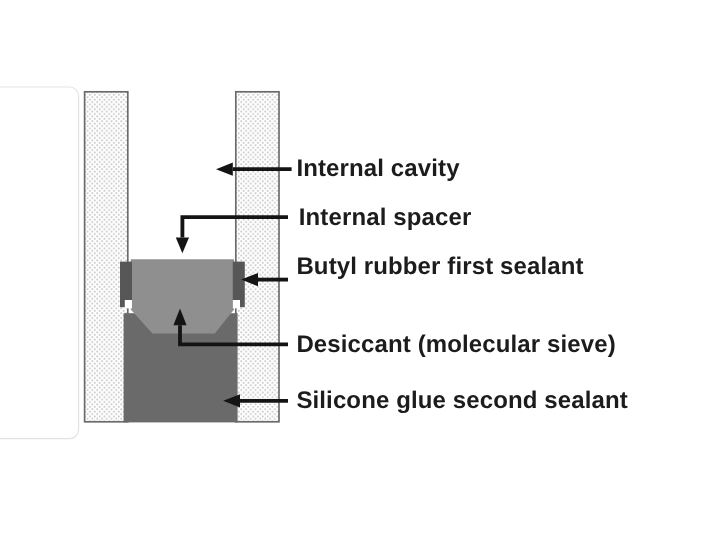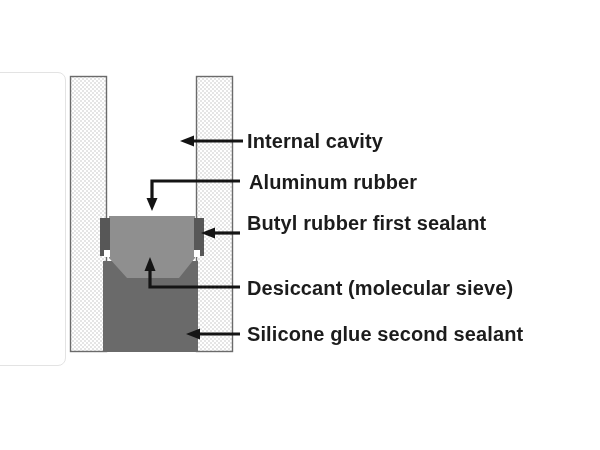--- a/index.html
+++ b/index.html
@@ -58,17 +58,17 @@
     <g fill="#141414">
       <polygon points="180,141 194,135.5 194,146.5"></polygon>
       <polygon points="152,211 146.5,198 157.5,198"></polygon>
       <polygon points="201,233 215,227.5 215,238.5"></polygon>
       <polygon points="150,257 144.5,271 155.5,271"></polygon>
       <polygon points="186,334 200,328.5 200,339.5"></polygon>
     </g>
   </svg>
 
   <div class="diagram-label" style="left:247px;top:141px">Internal cavity</div>
-  <div class="diagram-label" style="left:249px;top:182px">Aluminum rubber</div>
+  <div class="diagram-label" style="left:249px;top:182px">Internal spacer</div>
   <div class="diagram-label" style="left:247px;top:223px">Butyl rubber first sealant</div>
   <div class="diagram-label" style="left:247px;top:334px">Silicone glue second sealant</div>
   <div class="diagram-label" style="left:247px;top:288px">Desiccant (molecular sieve)</div>
 </div>
 
 </body></html>

